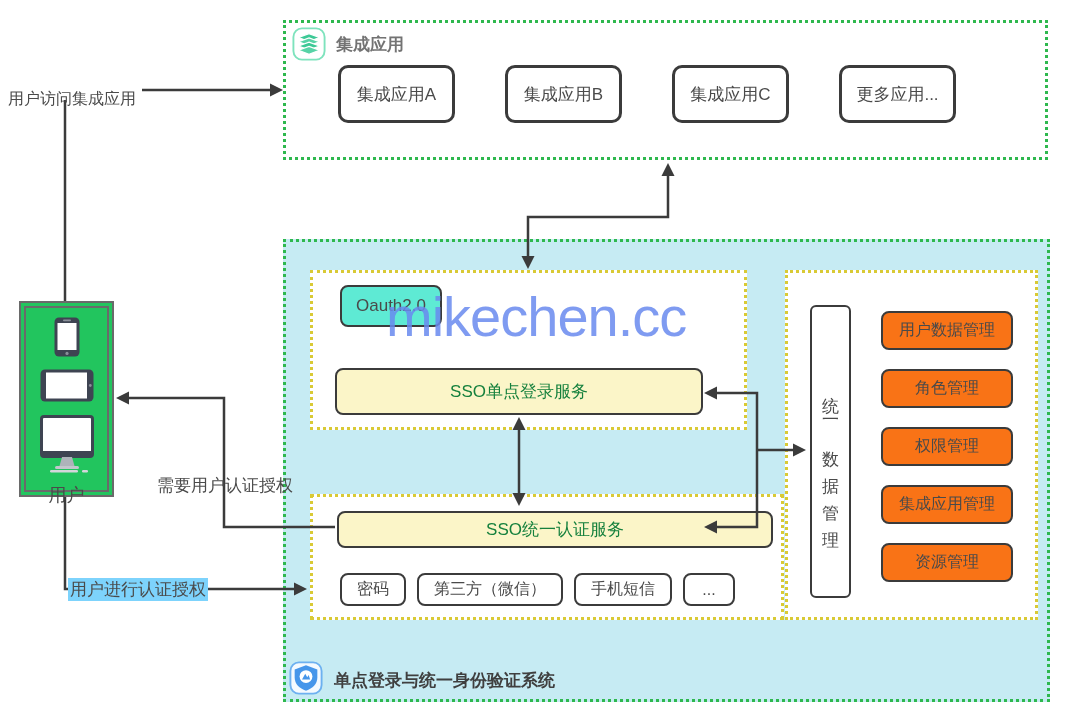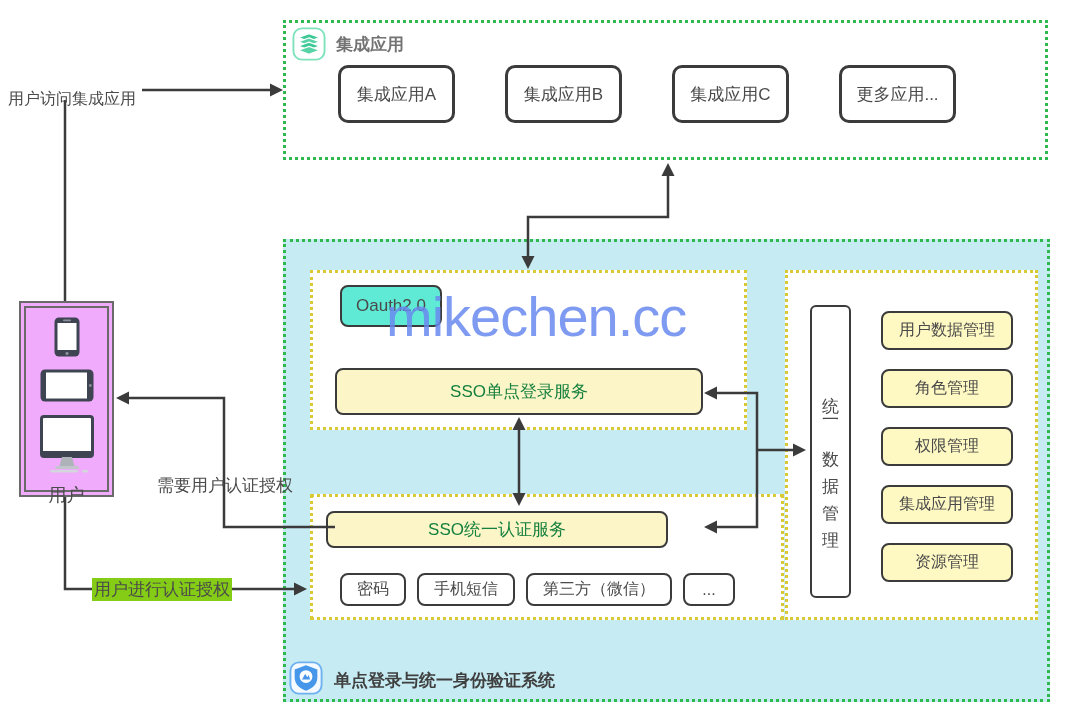--- a/index.html
+++ b/index.html
@@ -15,21 +15,21 @@
   .panel-head{position:absolute;left:6px;top:4px;display:flex;align-items:center;gap:10px;}
   .panel-title{font-size:17px;font-weight:bold;color:#737373;}
   .icon-badge{width:34px;height:34px;display:flex;align-items:center;justify-content:center;}
   .apps-row{position:absolute;left:52px;top:42px;display:flex;gap:50px;}
   .app-box{
     width:117px;height:58px;background:#fff;border:3px solid #3b3b3b;border-radius:10px;
     display:flex;align-items:center;justify-content:center;font-size:17px;color:#4a4a4a;
   }
 
   
-  .user-box{left:19px;top:301px;width:95px;height:196px;border:2px solid #6a6a6a;background:#f0abfc;padding:3px;}
+  .user-box{left:19px;top:301px;width:95px;height:196px;border:2px solid #6a6a6a;background:#22c55e;padding:3px;}
   .user-box-inner{width:100%;height:100%;border:2px solid #6a6a6a;display:flex;flex-direction:column;align-items:center;padding-top:9px;}
   .user-label{font-size:18px;color:#4a4a4a;margin-top:6px;}
 
   
   .sso-box{left:283px;top:239px;width:767px;height:463px;border:3px dotted #2eb84e;background:#c6ebf3;}
   .sso-foot{position:absolute;left:289px;top:660px;display:flex;align-items:center;gap:11px;z-index:6;}
   .sso-foot-title{font-size:17px;font-weight:bold;color:#3f3f3f;}
 
   .white-panel{background:#ffffff;border:3px dotted #d9ca35;z-index:2;}
   .panel-login{left:310px;top:270px;width:437px;height:160px;}
@@ -39,44 +39,44 @@
   .proto-row{position:absolute;left:27px;top:12px;display:flex;gap:25px;}
   .proto-box{
     min-width:102px;height:42px;padding:0 10px;background:#5eead4;border:2.5px solid #3b3b3b;border-radius:8px;
     display:flex;align-items:center;justify-content:center;font-size:17px;color:#4a4a4a;
   }
   .service-box{
     background:#fbf5c8;border:2.5px solid #3b3b3b;border-radius:8px;z-index:3;
     display:flex;align-items:center;justify-content:center;font-size:17px;color:#15803d;
   }
   .svc-login{left:335px;top:368px;width:368px;height:47px;}
-  .svc-auth{left:326px;top:511px;width:342px;height:37px;}
+  .svc-auth{left:337px;top:511px;width:436px;height:37px;}
 
   .methods-row{position:absolute;left:27px;top:76px;display:flex;gap:11px;}
   .method-box{
     min-width:52px;height:33px;padding:0 15px;background:#fff;border:2px solid #3b3b3b;border-radius:8px;
     display:flex;align-items:center;justify-content:center;font-size:16px;color:#4a4a4a;white-space:nowrap;
   }
 
   .data-vertical{
     position:absolute;left:22px;top:32px;width:41px;height:293px;background:#fff;border:2px solid #3b3b3b;border-radius:6px;
     writing-mode:vertical-lr;text-align:center;letter-spacing:27px;font-size:17px;color:#4a4a4a;
     display:flex;align-items:center;justify-content:center;padding-top:24px;
   }
   .modules-col{position:absolute;left:93px;top:38px;display:flex;flex-direction:column;gap:19px;}
   .module-box{
-    width:132px;height:39px;background:#fef9c3;border:2.5px solid #3b3b3b;border-radius:8px;
+    width:132px;height:39px;background:#f97316;border:2.5px solid #3b3b3b;border-radius:8px;
     display:flex;align-items:center;justify-content:center;font-size:16px;color:#4a4a4a;white-space:nowrap;
   }
 
   
   .edge-label{position:absolute;font-size:17px;color:#4a4a4a;z-index:5;white-space:nowrap;}
   .lbl-access{left:8px;top:79px;font-size:16px;margin-top:10px;}
   .lbl-need{left:157px;top:450px;margin-top:24px;}
-  .lbl-do{left:92px;top:578px;background:#84cc16;padding:0 2px;}
+  .lbl-do{left:68px;top:578px;background:#7dd3fc;padding:0 2px;}
 
   
   .watermark{
     left:386px;top:284px;z-index:9;font-size:56px;font-weight:normal;letter-spacing:-1px;
     color:rgba(104,138,238,0.85);pointer-events:none;
   }
 
   svg.wires{position:absolute;left:0;top:0;width:1080px;height:717px;z-index:4;pointer-events:none;}
   svg.wires polyline, svg.wires line{fill:none;stroke:#3b3b3b;stroke-width:2.5;}
   svg.wires polygon{fill:#3b3b3b;stroke:none;}
@@ -143,22 +143,22 @@
   <div class="abs white-panel panel-login">
     <div class="proto-row">
         <div class="proto-box">Oauth2.0</div>
       </div>
   </div>
   <div class="abs service-box svc-login">SSO单点登录服务</div>
 
   <div class="abs white-panel panel-auth">
     <div class="methods-row">
         <div class="method-box">密码</div>
+        <div class="method-box">第三方（微信）</div>
         <div class="method-box">手机短信</div>
-        <div class="method-box">第三方（微信）</div>
         <div class="method-box">...</div>
       </div>
   </div>
   <div class="abs service-box svc-auth">SSO统一认证服务</div>
 
   <div class="abs white-panel panel-data">
     <div class="data-vertical">统一数据管理</div>
     <div class="modules-col">
         <div class="module-box">用户数据管理</div>
         <div class="module-box">角色管理</div>

